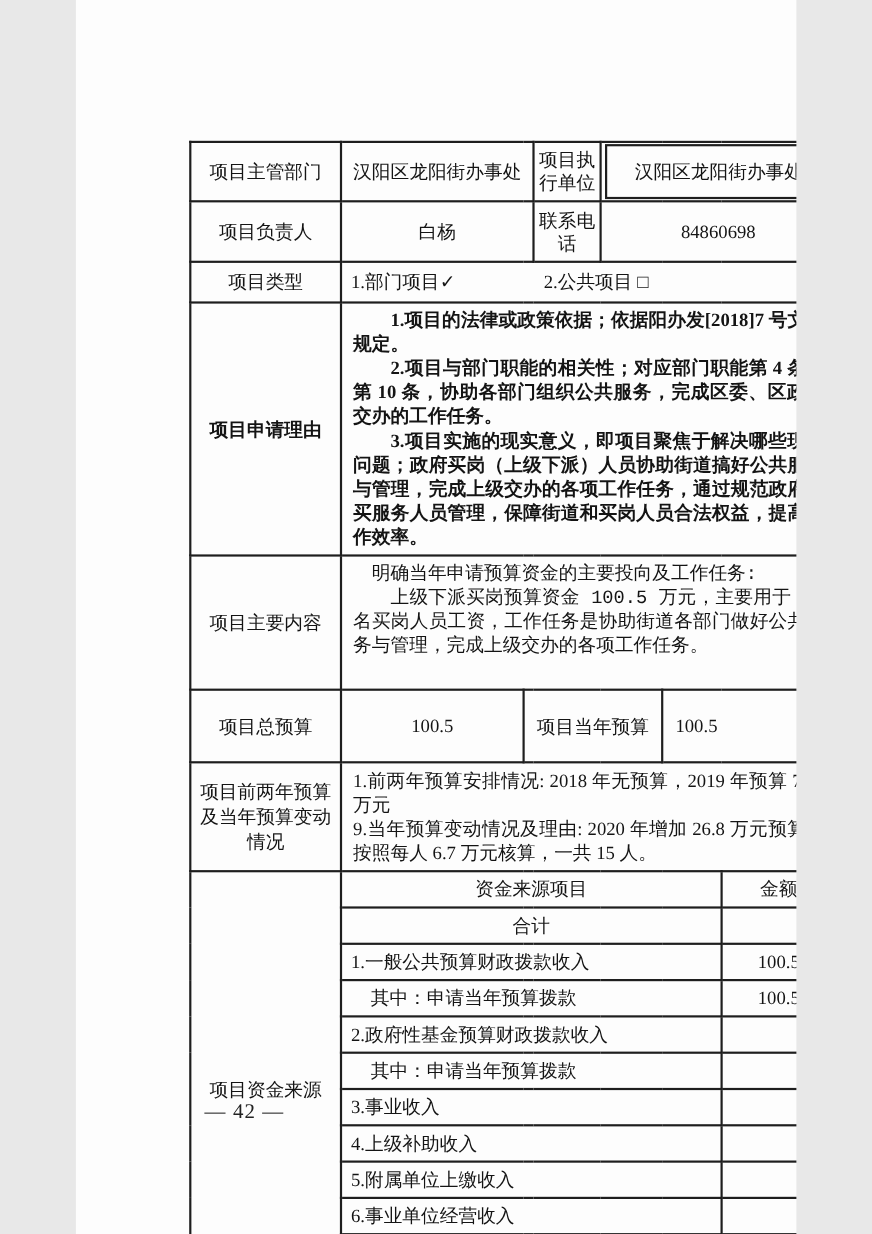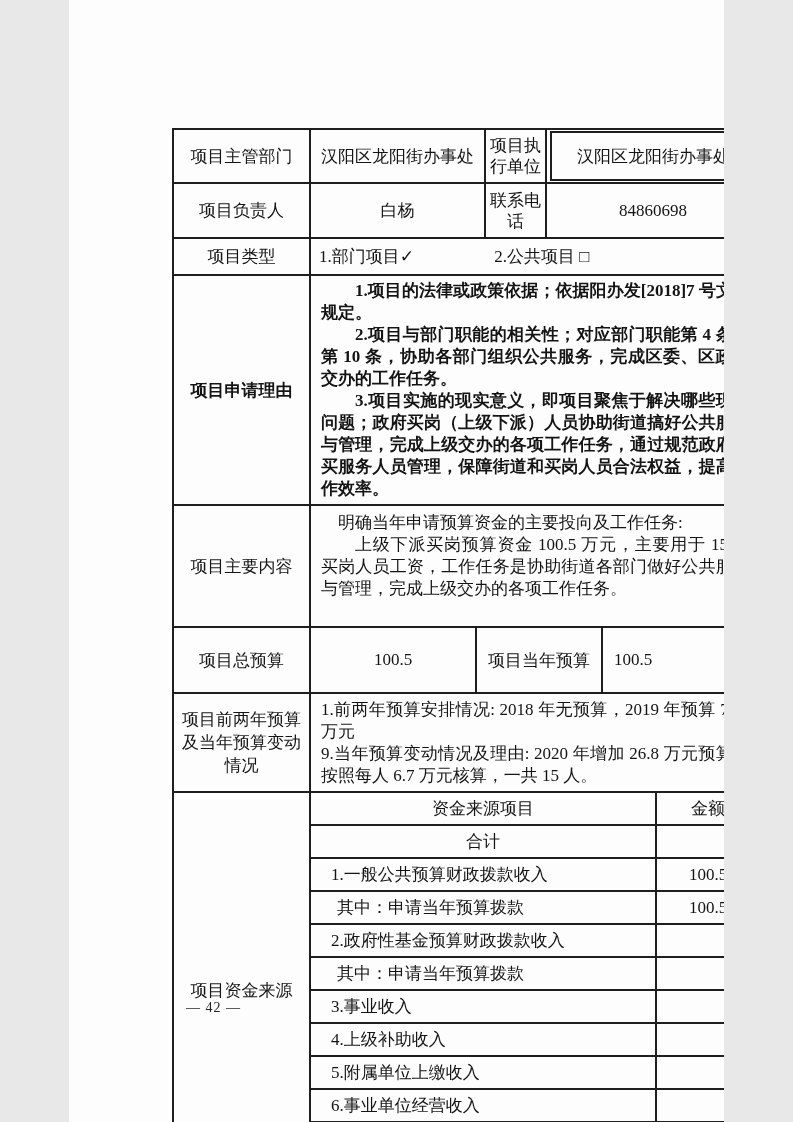--- a/index.html
+++ b/index.html
@@ -19,37 +19,37 @@
   .lbl { text-align:center; vertical-align:middle; padding:2px 5px; }
   .lbl-narrow { text-align:center; vertical-align:middle; padding:2px 1px; line-height:21px; }
   .val { text-align:center; vertical-align:middle; }
   .txt { text-align:justify; vertical-align:middle; padding:4px 9px 4px 10px; line-height:22px; }
   .txt-top { vertical-align:top; padding-top:6px; }
   .txt p { margin:0; text-indent:2em; }
   .txt p.ind1 { text-indent:1em; }
   .txt p.ni { text-indent:0; }
   .pre { white-space:pre-wrap; }
   .h1 td { height:44px; } .h2 td { height:45px; } .h3 td { height:31px; }
-  .h4 td { height:207px;font-weight:bold; } .h5 td { height:110px; } .h6 td { height:56px; }
+  .h4 td { height:207px;font-weight:bold; } .h5 td { height:110px;font-family:Liberation Mono, monospace; } .h6 td { height:56px; }
   .h7 td { height:89px; }
   .sub td { height:23px; line-height:21px; }
   .boxcell { position:relative; }
   .innerbox {
     position:absolute; top:1px; left:3px; right:2px; bottom:1px;
     border:2px solid #1e1e1e; display:flex; align-items:center; justify-content:center;
   }
   .typecell { text-align:left; vertical-align:middle; padding:2px 8px; }
   .opt2 { margin-left:76px; }
   .subhead { text-align:center; vertical-align:middle; }
-  .item { text-align:left; vertical-align:middle; padding:1px 20px; }
+  .item { text-align:left; vertical-align:middle; padding:1px 8px; }
   .item-indent { padding-left:26px; }
   .amt { text-align:center; vertical-align:middle; }
   .amt-left { text-align:left; vertical-align:middle; padding-left:11px; }
   .pagenum {
-    position:absolute; left:117px; top:1000px; font-size:14px;
+    position:absolute; left:117px; top:1000px; font-size:19px;
     letter-spacing:1px; color:#222;
   }
 </style>
 </head>
 <body>
 
 <div class="page">
   <table class="form">
     <colgroup>
       <col style="width:137px">

